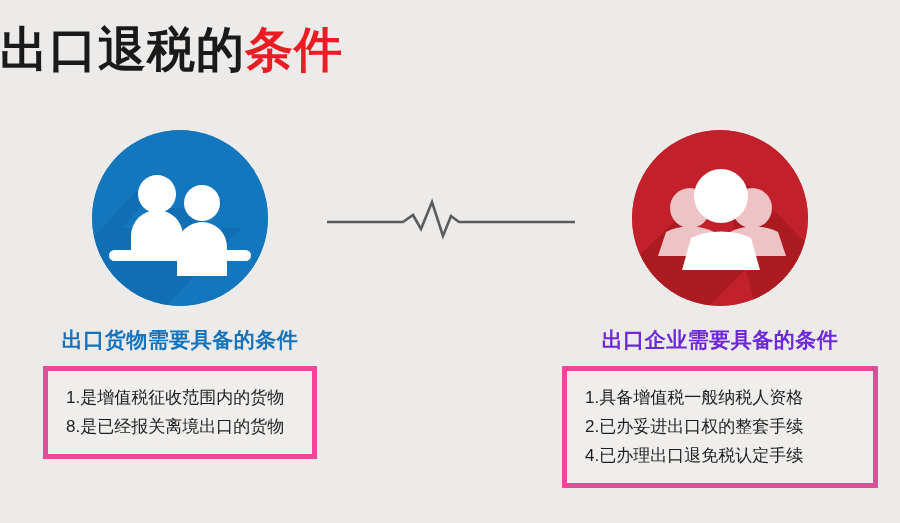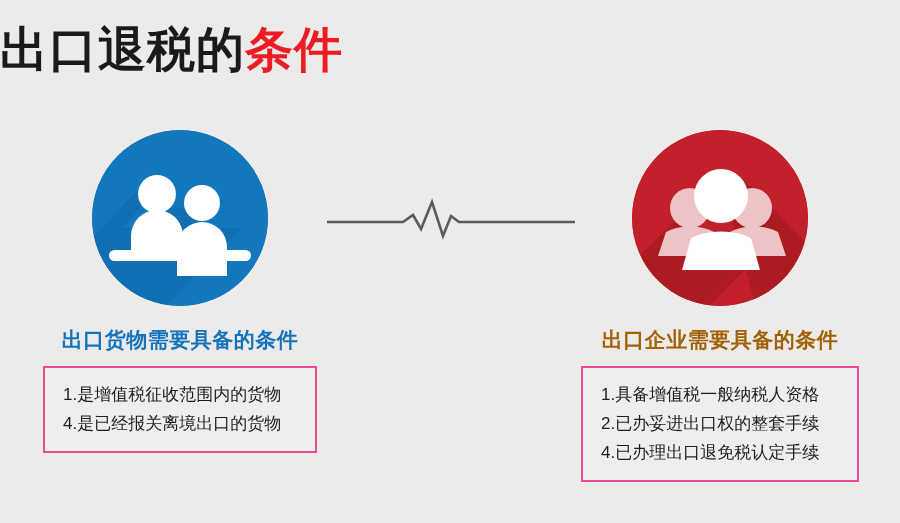--- a/index.html
+++ b/index.html
@@ -69,32 +69,32 @@
   
   .sec-head {
     margin-top: 20px;
     text-align: center;
     font-size: 21px;
     font-weight: bold;
     letter-spacing: 0.5px;
     white-space: nowrap;
   }
   .sec-head-blue { color: #1573bb; }
-  .sec-head-red  { color: #a16207; }
+  .sec-head-red  { color: #6d28d9; }
 
   
   .bullet-box {
     margin: 12px auto 0 auto;
     width: 274px;
     box-sizing: border-box;
-    border: 2px solid #ec4899;
+    border: 5px solid #ec4899;
     background: #efeeec;
     padding: 12px 0 13px 0;
   }
-  .bullet-box.wide { width: 278px; }
+  .bullet-box.wide { width: 316px; }
 
   .bullet {
     font-size: 17px;
     color: #1d1d1d;
     line-height: 1;
     padding: 6px 0 6px 18px;
     white-space: nowrap;
     letter-spacing: 0px;
   }
 
@@ -152,21 +152,21 @@
             <rect x="17" y="120" width="142" height="11" rx="5.5" fill="#ffffff"></rect>
           </g>
         </svg>
       </div>
     </div>
 
     <div class="sec-head sec-head-blue">出口货物需要具备的条件</div>
 
     <div class="bullet-box">
       <div class="bullet">1.是增值税征收范围内的货物</div>
-      <div class="bullet">4.是已经报关离境出口的货物</div>
+      <div class="bullet">8.是已经报关离境出口的货物</div>
     </div>
   </div>
 
   <div class="col col-right">
 
     <div class="badge-wrap">
       <div class="badge badge-red">
         <svg viewBox="0 0 176 176" width="176" height="176" aria-hidden="true">
           <defs>
             <clipPath id="clipRed">

